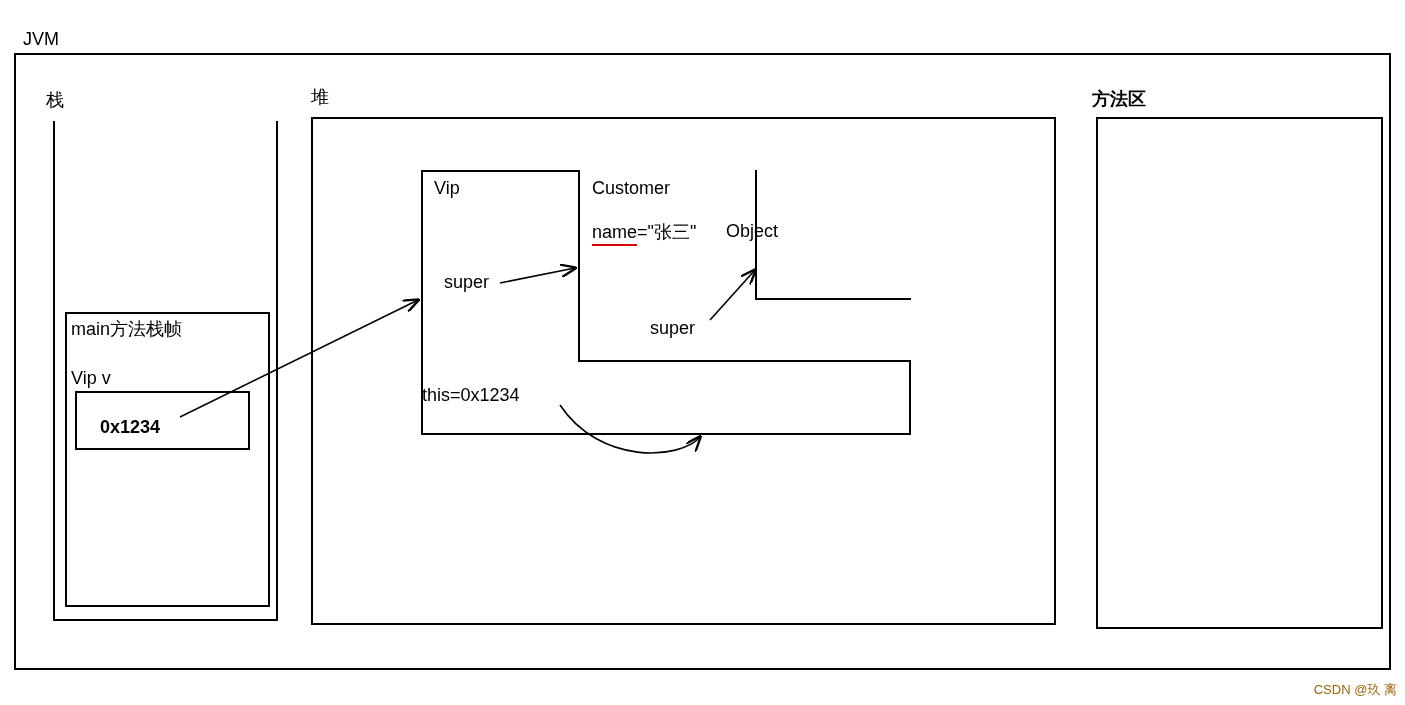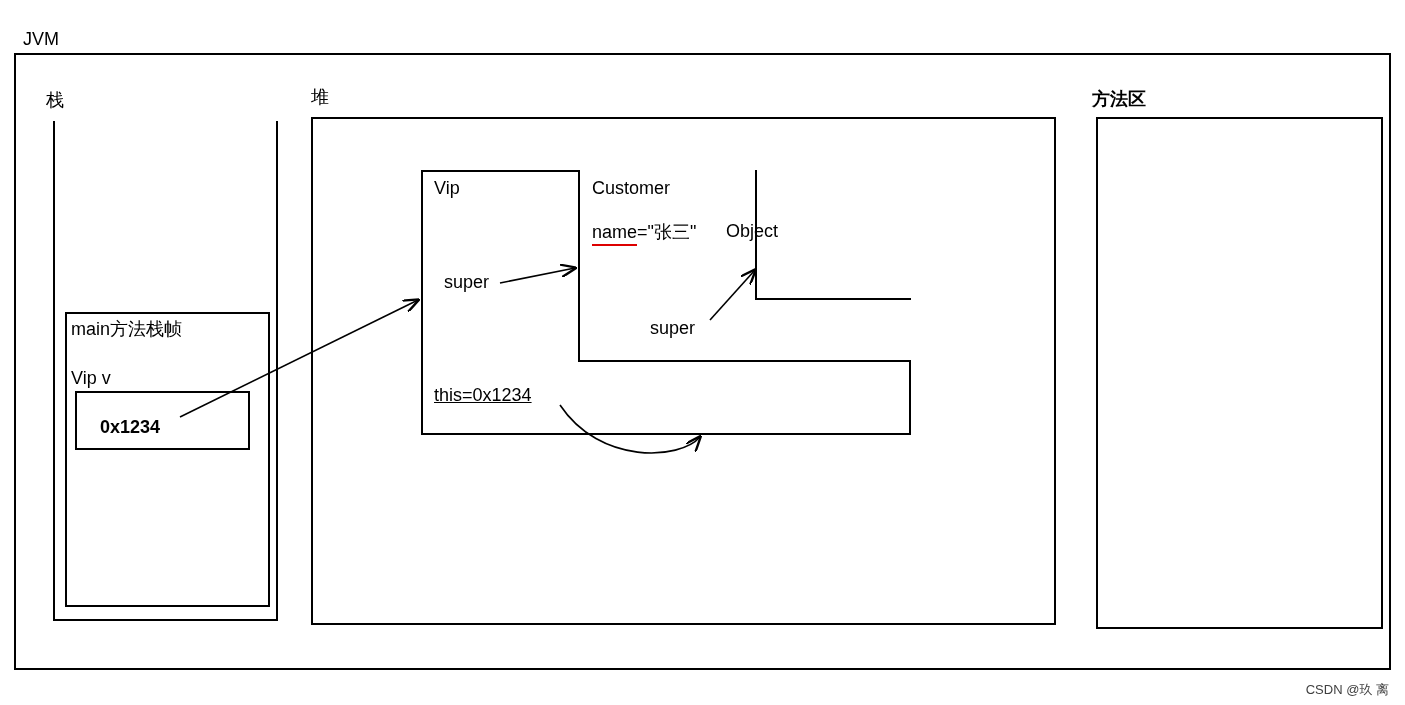--- a/index.html
+++ b/index.html
@@ -35,24 +35,24 @@
     padding-bottom: 2px;
   }
   svg {
     position: absolute;
     top: 0;
     left: 0;
     pointer-events: none;
   }
   .watermark {
     position: absolute;
-    right: 16px;
+    right: 8px;
     bottom: 6px;
     font-size: 13px;
-    color: #404040;
+    color: #a16207;
   }
 </style>
 </head>
 <body>
 
 <div class="container">
 
   <div class="label" style="left:23px; top:29px;">JVM</div>
 
   <div class="box" style="left:14px; top:53px; width:1377px; height:617px;"></div>
@@ -68,21 +68,21 @@
   <div class="box" style="left:75px; top:391px; width:175px; height:59px;"></div>
   <div class="label" style="left:100px; top:417px;font-weight:bold;">0x1234</div>
 
   <div class="label" style="left:311px; top:85px;">堆</div>
 
   <div class="box" style="left:311px; top:117px; width:745px; height:508px;"></div>
 
   <div class="box" style="left:421px; top:170px; width:490px; height:265px;"></div>
   <div class="label" style="left:434px; top:178px;">Vip</div>
   <div class="label" style="left:444px; top:272px;">super</div>
-  <div class="label" style="left:434px; top:385px;text-decoration:underline;">this=0x1234</div>
+  <div class="label" style="left:422px; top:385px;">this=0x1234</div>
 
   <div class="box" style="left:578px; top:170px; width:333px; height:192px; border-top:none; border-right:none;"></div>
   <div class="label" style="left:592px; top:178px;">Customer</div>
 
   <div class="label" style="left:592px; top:220px;">
     <span class="underline-red">name</span><span>="张三"</span>
   </div>
   <div class="label" style="left:650px; top:318px;">super</div>
 
   <div class="box" style="left:755px; top:170px; width:156px; height:130px; border-top:none; border-right:none;"></div>

